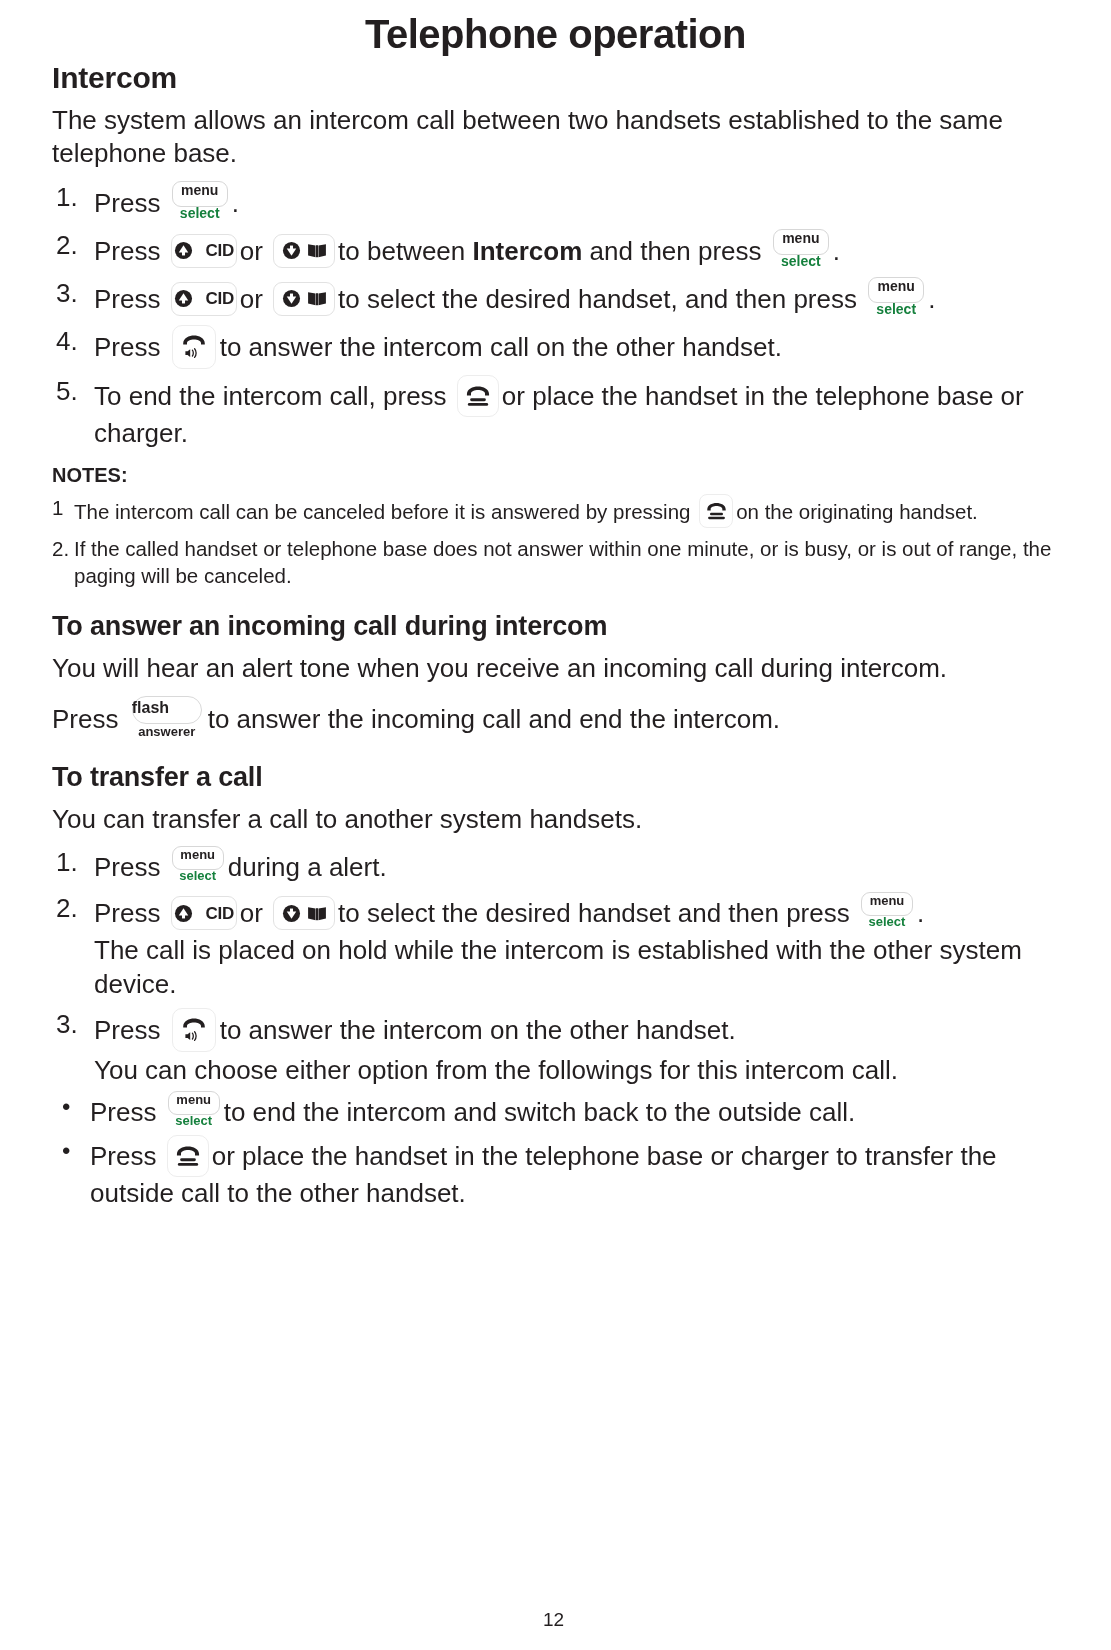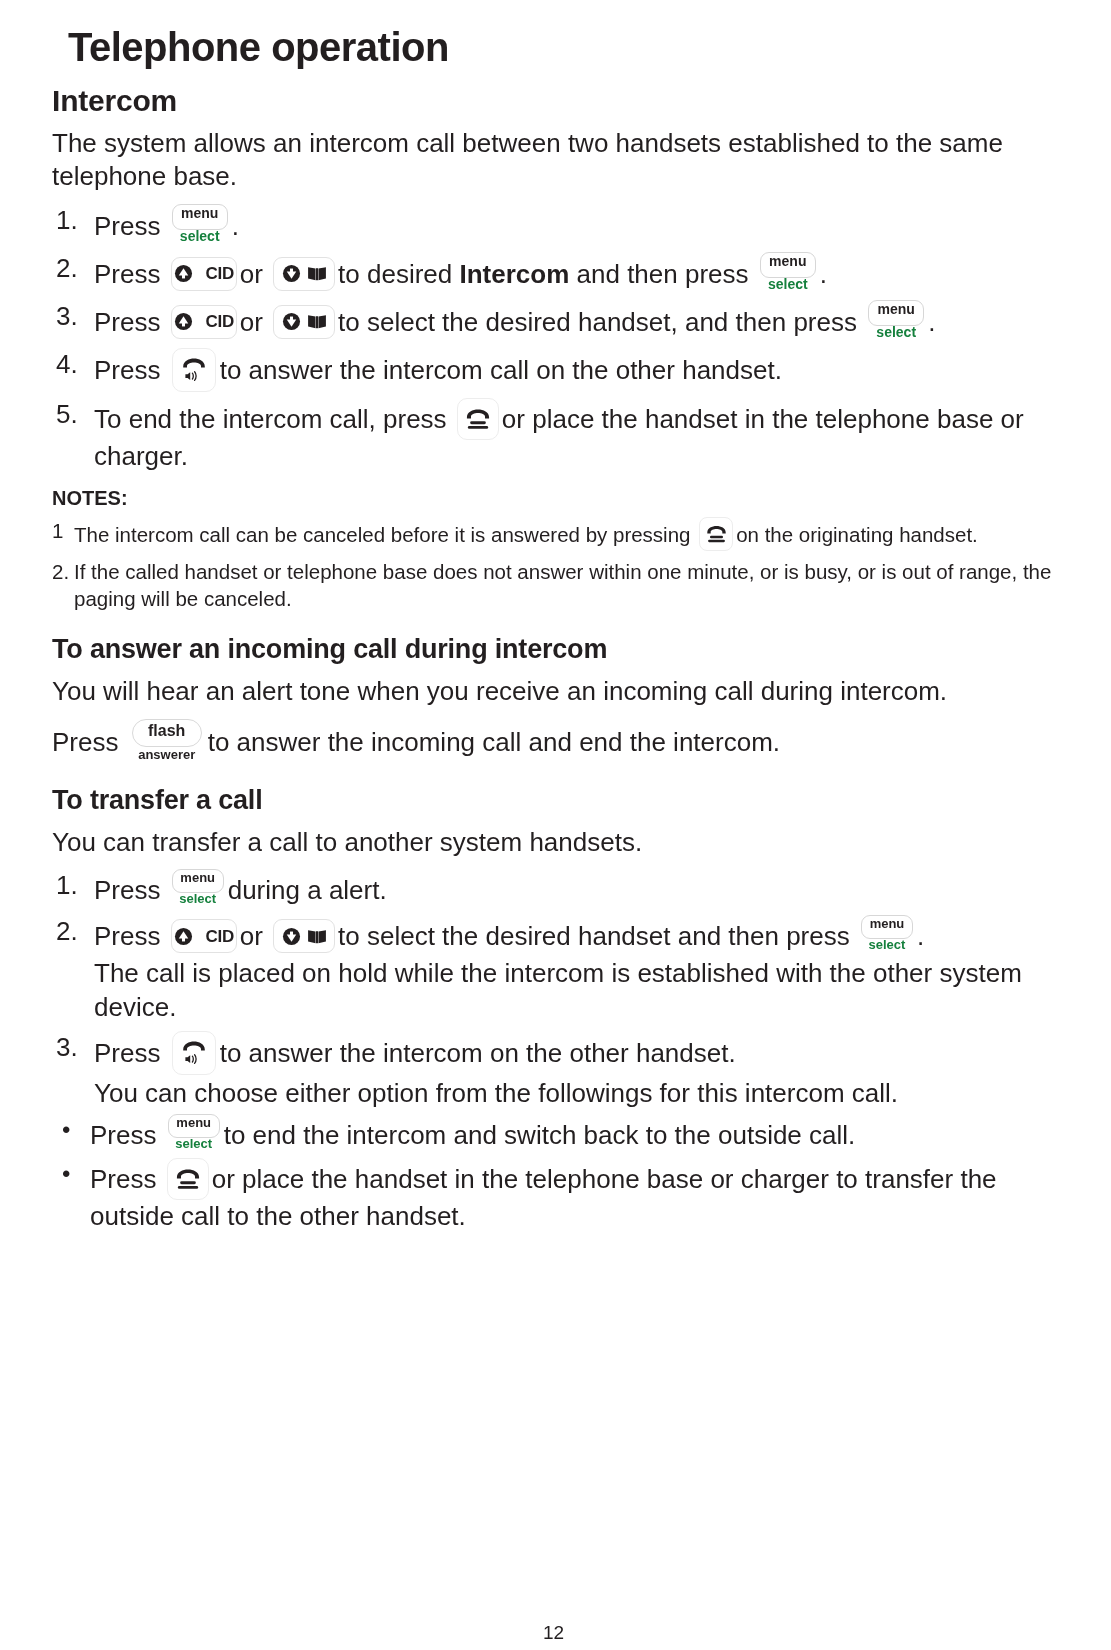--- a/index.html
+++ b/index.html
@@ -21,23 +21,24 @@
     height: 1650px;
     box-sizing: border-box;
     padding: 0 52px;
   }
 
   
   .h1 {
     font-size: 40px;
     font-weight: bold;
     letter-spacing: -0.5px;
-    margin: 16px;
+    margin: 3px;
     padding-top: 10px;
     line-height: 1.05;
+    text-align: center;
   }
   .h2 {
     font-size: 30px;
     font-weight: bold;
     letter-spacing: -0.2px;
     margin: 6px 0 0 0;
     line-height: 1.1;
   }
   .h3 {
     font-size: 27px;
@@ -293,21 +294,21 @@
     width: 70px; height: 28px;
     border: 1.5px solid #d9d9d9;
     border-radius: 14px;
     background: #fff;
     box-sizing: border-box;
   }
   .key-flash .cap-txt {
     position: absolute;
     left: 0; top: 4px;
     width: 70px;
-    text-align: center;
+    text-align: left;
     font-size: 16px;
     font-weight: bold;
     line-height: 1;
   }
   .key-flash .sub-txt {
     position: absolute;
     left: 0; top: 29px;
     width: 70px;
     text-align: center;
     font-size: 13px;
@@ -376,21 +377,21 @@
               <circle cx="10" cy="10" r="9" fill="#231f20"></circle>
               <path d="M10 15.4 L15 7.8 L5 7.8 Z" fill="#ffffff"></path>
               <rect x="8.4" y="4.8" width="3.2" height="4.2" fill="#ffffff"></rect>
             </svg>
             <svg width="20" height="17" viewBox="0 0 22 18">
               <path d="M1.2 2.0 L9.4 3.6 L9.4 16.4 L1.2 14.6 Z" fill="#231f20"></path>
               <path d="M20.8 2.0 L12.6 3.6 L12.6 16.4 L20.8 14.6 Z" fill="#231f20"></path>
               <rect x="9.9" y="3.2" width="2.2" height="13.2" fill="#231f20"></rect>
             </svg>
           </span>
-        </span><span>to desired</span>
+        </span><span>to between</span>
         <span class="bold">Intercom</span>
         <span>and then press</span>
         <span class="key key-menuselect">
           <span class="cap"></span>
           <span class="cap-txt">menu</span>
           <span class="sub-txt">select</span>
         </span><span>.</span>
       </span>
     </div>
 

